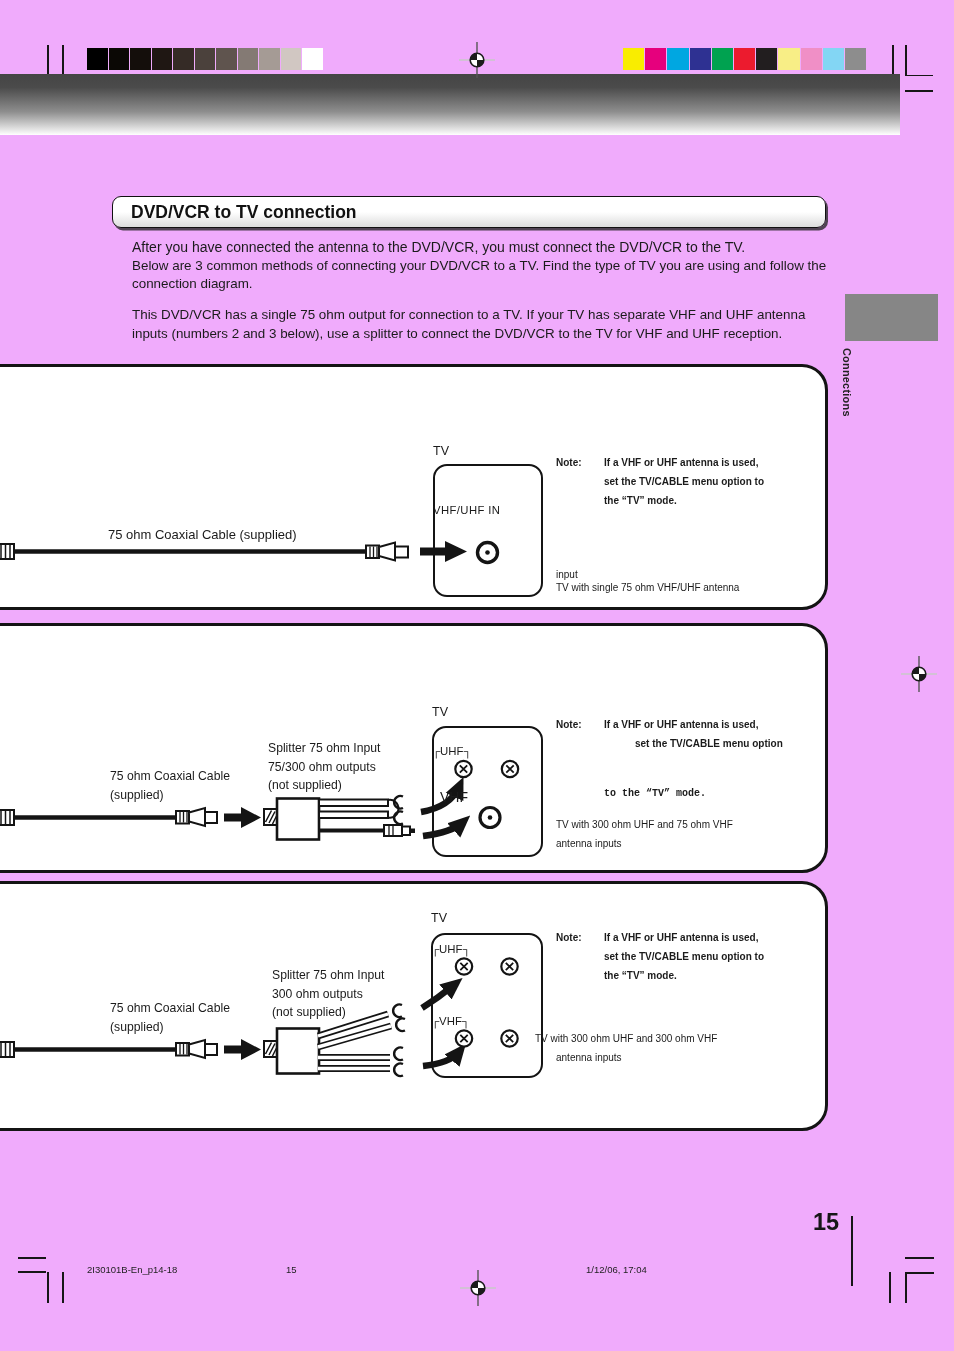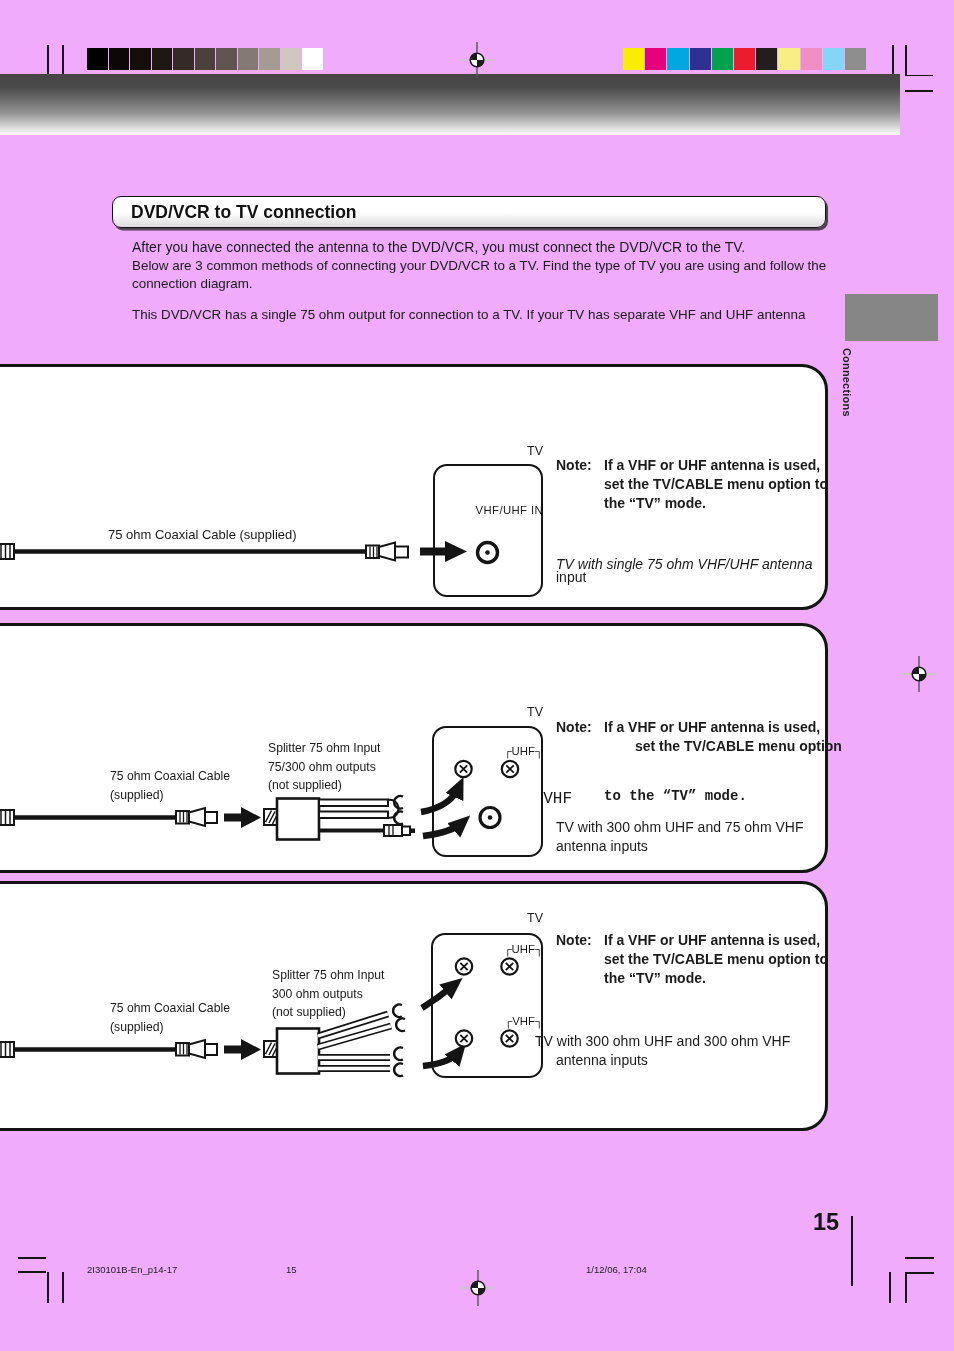--- a/index.html
+++ b/index.html
@@ -1,22 +1,22 @@
 <!DOCTYPE html>
 <html><head>
 <meta charset="utf-8">
 <style>
   html,body{margin:0;padding:0;background:#fff;}
   .page{
     position:relative;width:954px;height:1351px;background:#f0abfc;overflow:hidden;
     font-family:"Liberation Sans","DejaVu Sans",sans-serif;color:#1b1b1b;
   }
-  .t{position:absolute;white-space:nowrap;color:#1b1b1b;font-size:14px;line-height:1.25;}
+  .t{position:absolute;white-space:nowrap;color:#1b1b1b;font-size:10px;line-height:1.25;}
   .b{font-weight:bold;}
-  .c{text-align:right;}
+  .c{text-align:left;}
   .mark{position:absolute;background:#161616;}
   .swatchbar{position:absolute;display:flex;gap:1px;}
   .swatchbar .sw{flex:1 1 auto;height:100%;}
   .grad{
     position:absolute;left:0;top:74px;width:900px;height:61px;
     background:linear-gradient(180deg,#454545 0%,#4b4b4b 22%,#8e8e8e 62%,#ffffff 100%);
   }
   .titlebox{
     position:absolute;left:112px;top:196px;width:714px;height:32px;
     border:1.6px solid #111;border-radius:9px;
@@ -117,20 +117,21 @@
   </svg>
 
   <div class="titlebox">
     <span>DVD/VCR to TV connection</span>
   </div>
 
   <div class="t txtlayer" style="left:132px;top:239px;font-size:14px;">After you have connected the antenna to the DVD/VCR, you must connect the DVD/VCR to the TV.</div>
   <div class="t txtlayer" style="left:132px;top:257.5px;font-size:13.4px;">Below are 3 common methods of connecting your DVD/VCR to a TV. Find the type of TV you are using and follow the</div>
   <div class="t txtlayer" style="left:132px;top:276px;font-size:13.4px;">connection diagram.</div>
   <div class="t txtlayer" style="left:132px;top:307px;font-size:13.4px;">This DVD/VCR has a single 75 ohm output for connection to a TV. If your TV has separate VHF and UHF antenna</div>
+  <div class="t txtlayer" style="left:132px;top:325.5px;font-size:13.4px;">inputs (numbers 2 and 3 below), use a splitter to connect the DVD/VCR to the TV for VHF and UHF reception.</div>
 
   <div class="sidetab"></div>
   <div class="sidetab-label">Connections</div>
 
   <div class="dbox" style="top:364px;height:246px;"></div>
   <div class="dbox" style="top:623px;height:250px;"></div>
   <div class="dbox" style="top:881px;height:250px;"></div>
 
   <div class="tvbox" style="left:433px;top:464px;width:110px;height:133px;"></div>
   <div class="tvbox" style="left:432px;top:726px;width:111px;height:131px;"></div>
@@ -267,26 +268,26 @@
     </g>
   </svg>
 
   <div class="t c txtlayer" style="left:433px;top:444px;width:110px;font-size:12.5px;">TV</div>
   <div class="t c txtlayer" style="left:433px;top:503px;width:110px;font-size:11.3px;letter-spacing:.4px;">VHF/UHF IN</div>
   <div class="t txtlayer" style="left:108px;top:527px;font-size:13px;">75 ohm Coaxial Cable (supplied)</div>
   <div class="t b txtlayer" style="left:556px;top:457px;">Note:</div>
   <div class="t b txtlayer" style="left:604px;top:457px;">If a VHF or UHF antenna is used,</div>
   <div class="t b txtlayer" style="left:604px;top:476px;">set the TV/CABLE menu option to</div>
   <div class="t b txtlayer" style="left:604px;top:495px;">the “TV” mode.</div>
-  <div class="t txtlayer" style="left:556px;top:556px;font-style:italic;">TV with single 75 ohm VHF/UHF antenna</div>
+  <div class="t txtlayer" style="left:556px;top:582px;">TV with single 75 ohm VHF/UHF antenna</div>
   <div class="t txtlayer" style="left:556px;top:569px;">input</div>
 
   <div class="t c txtlayer" style="left:432px;top:705px;width:111px;font-size:12.5px;">TV</div>
   <div class="t c txtlayer" style="left:432px;top:744px;width:111px;font-size:11.4px;">┌UHF┐</div>
-  <div class="t c txtlayer" style="left:464px;top:789px;width:108px;font-size:16px;font-family:Liberation Mono, monospace;">VHF</div>
+  <div class="t c txtlayer" style="left:440px;top:789px;width:108px;font-size:14px;">VHF</div>
   <div class="t txtlayer" style="left:268px;top:741px;font-size:12.2px;">Splitter 75 ohm Input</div>
   <div class="t txtlayer" style="left:268px;top:759.5px;font-size:12.2px;">75/300 ohm outputs</div>
   <div class="t txtlayer" style="left:268px;top:778px;font-size:12.2px;">(not supplied)</div>
   <div class="t txtlayer" style="left:110px;top:769px;font-size:12.2px;">75 ohm Coaxial Cable</div>
   <div class="t txtlayer" style="left:110px;top:787.5px;font-size:12.2px;">(supplied)</div>
   <div class="t b txtlayer" style="left:556px;top:719px;">Note:</div>
   <div class="t b txtlayer" style="left:604px;top:719px;">If a VHF or UHF antenna is used,</div>
   <div class="t b txtlayer" style="left:635px;top:738px;">set the TV/CABLE menu option</div>
   <div class="t b txtlayer" style="left:604px;top:788px;font-family:Liberation Mono, monospace;">to the “TV” mode.</div>
   <div class="t txtlayer" style="left:556px;top:819px;">TV with 300 ohm UHF and 75 ohm VHF</div>
@@ -303,21 +304,21 @@
   <div class="t b txtlayer" style="left:556px;top:932px;">Note:</div>
   <div class="t b txtlayer" style="left:604px;top:932px;">If a VHF or UHF antenna is used,</div>
   <div class="t b txtlayer" style="left:604px;top:951px;">set the TV/CABLE menu option to</div>
   <div class="t b txtlayer" style="left:604px;top:970px;">the “TV” mode.</div>
   <div class="t txtlayer" style="left:535px;top:1033px;">TV with 300 ohm UHF and 300 ohm VHF</div>
   <div class="t txtlayer" style="left:556px;top:1052px;">antenna inputs</div>
 
   <div class="bignum" style="left:813px;top:1209px;">15</div>
   <div class="mark" style="left:851px;top:1216px;width:1.6px;height:70px;"></div>
 
-  <div class="foot" style="left:87px;top:1264px;">2I30101B-En_p14-17</div>
+  <div class="foot" style="left:87px;top:1264px;">2I30101B-En_p14-18</div>
   <div class="foot" style="left:286px;top:1264px;">15</div>
   <div class="foot" style="left:586px;top:1264px;">1/12/06, 17:04</div>
 
   <div class="mark" style="left:18px;top:1257px;width:28px;height:2px;"></div>
   <div class="mark" style="left:18px;top:1271px;width:28px;height:2px;"></div>
   <div class="mark" style="left:47px;top:1272px;width:1.6px;height:31px;"></div>
   <div class="mark" style="left:62px;top:1272px;width:1.6px;height:31px;"></div>
   <div class="mark" style="left:905px;top:1257px;width:29px;height:2px;"></div>
   <div class="mark" style="left:889px;top:1272px;width:1.6px;height:31px;"></div>
   <div class="mark" style="left:905px;top:1272px;width:1.6px;height:31px;"></div>

